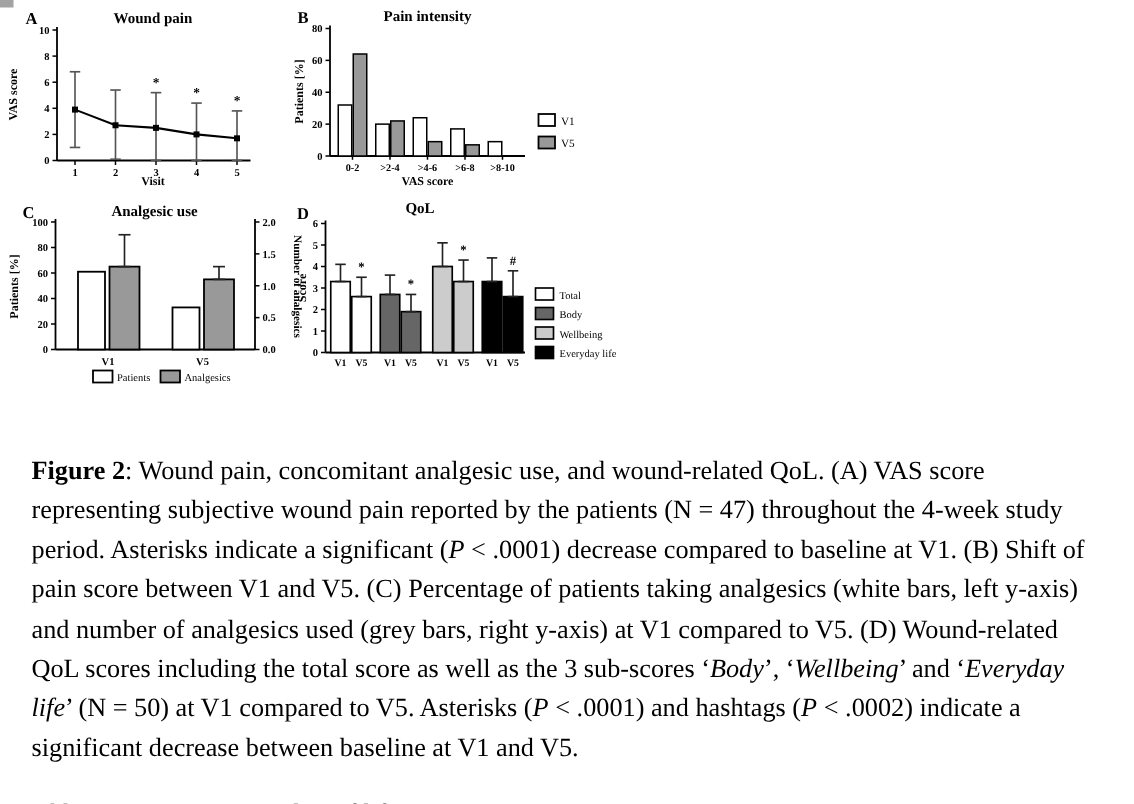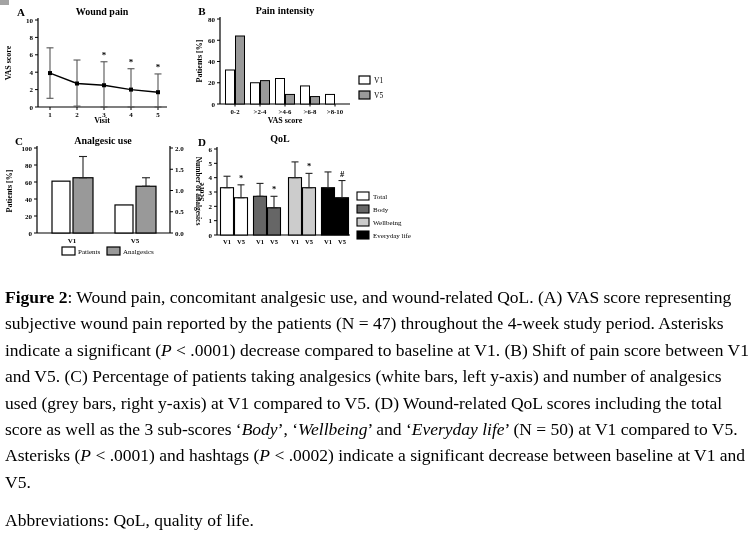--- a/index.html
+++ b/index.html
@@ -7,21 +7,21 @@
           font-family:"Liberation Serif", serif;}
   .corner-artifact{position:absolute;left:0;top:0;width:9px;height:5px;}
   .figure{position:absolute;left:0;top:0;width:756px;height:270px;}
   .figure svg{position:absolute;overflow:visible;}
   #svg-A{left:0;top:0;}
   #svg-B{left:192px;top:0;}
   #svg-C{left:0;top:128px;}
   #svg-D{left:192px;top:128px;}
   .caption{position:absolute;left:0;top:282px;width:752px;padding-left:3px;
            font-size:17.5px;line-height:26.4px;color:#000;}
-  .caption p{margin:2px;}
+  .caption p{margin:18px;}
   #caption-abbr{margin-top:12px;font-family:Liberation Serif, serif;}
 </style>
 </head>
 <body>
 
 <div class="screen">
   <div class="corner-artifact" style="background: rgb(163, 163, 163);"></div>
 
   <div class="figure">
     <svg id="svg-A" width="190" height="127">

